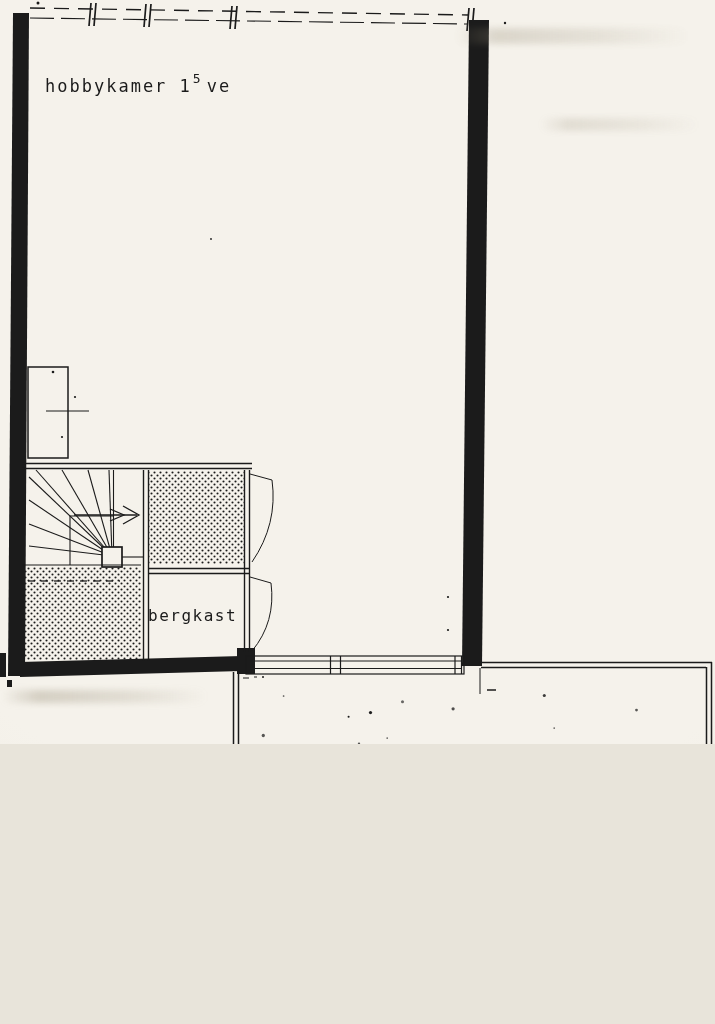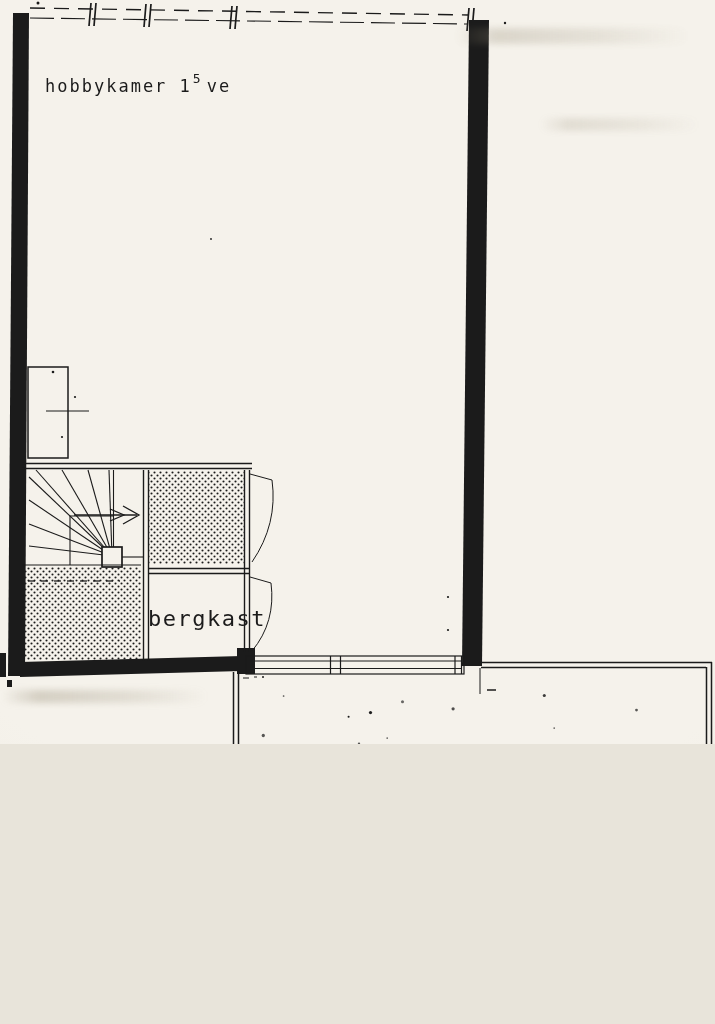--- a/index.html
+++ b/index.html
@@ -11,21 +11,21 @@
     overflow:hidden;
     font-family:"DejaVu Sans Mono","Liberation Mono",monospace;
     color:var(--ink,#1b1b1b);
     padding-left:8px;
   }
   svg.plan{position:absolute;left:0;top:0;}
   .lbl{position:absolute;white-space:nowrap;color:var(--ink,#1b1b1b);}
   .lbl-room{left:45px;top:76px;font-size:17px;letter-spacing:2px;}
   .lbl-room .sup{font-size:13px;position:relative;top:-9px;margin:0 4px 0 1px;letter-spacing:0;}
   .lbl-room .suffix{margin-left:2px;}
-  .lbl-bergkast{left:148px;top:606px;font-size:22px;letter-spacing:1.5px;}
+  .lbl-bergkast{left:148px;top:606px;font-size:16px;letter-spacing:1.5px;}
   .smudge{position:absolute;border-radius:8px;filter:blur(3px);
     background:linear-gradient(90deg,transparent,rgba(150,140,118,.34) 18%,rgba(150,140,118,.20) 62%,transparent);}
   .s1{left:2px;top:690px;width:205px;height:13px;}
   .s2{left:0px;top:752px;width:150px;height:14px;}
   .s3{left:25px;top:806px;width:180px;height:13px;}
   .s4{left:30px;top:868px;width:160px;height:12px;}
   .s5{left:455px;top:28px;width:235px;height:16px;opacity:.8;}
   .s6{left:540px;top:118px;width:160px;height:13px;opacity:.6;}
 </style>
 </head>

